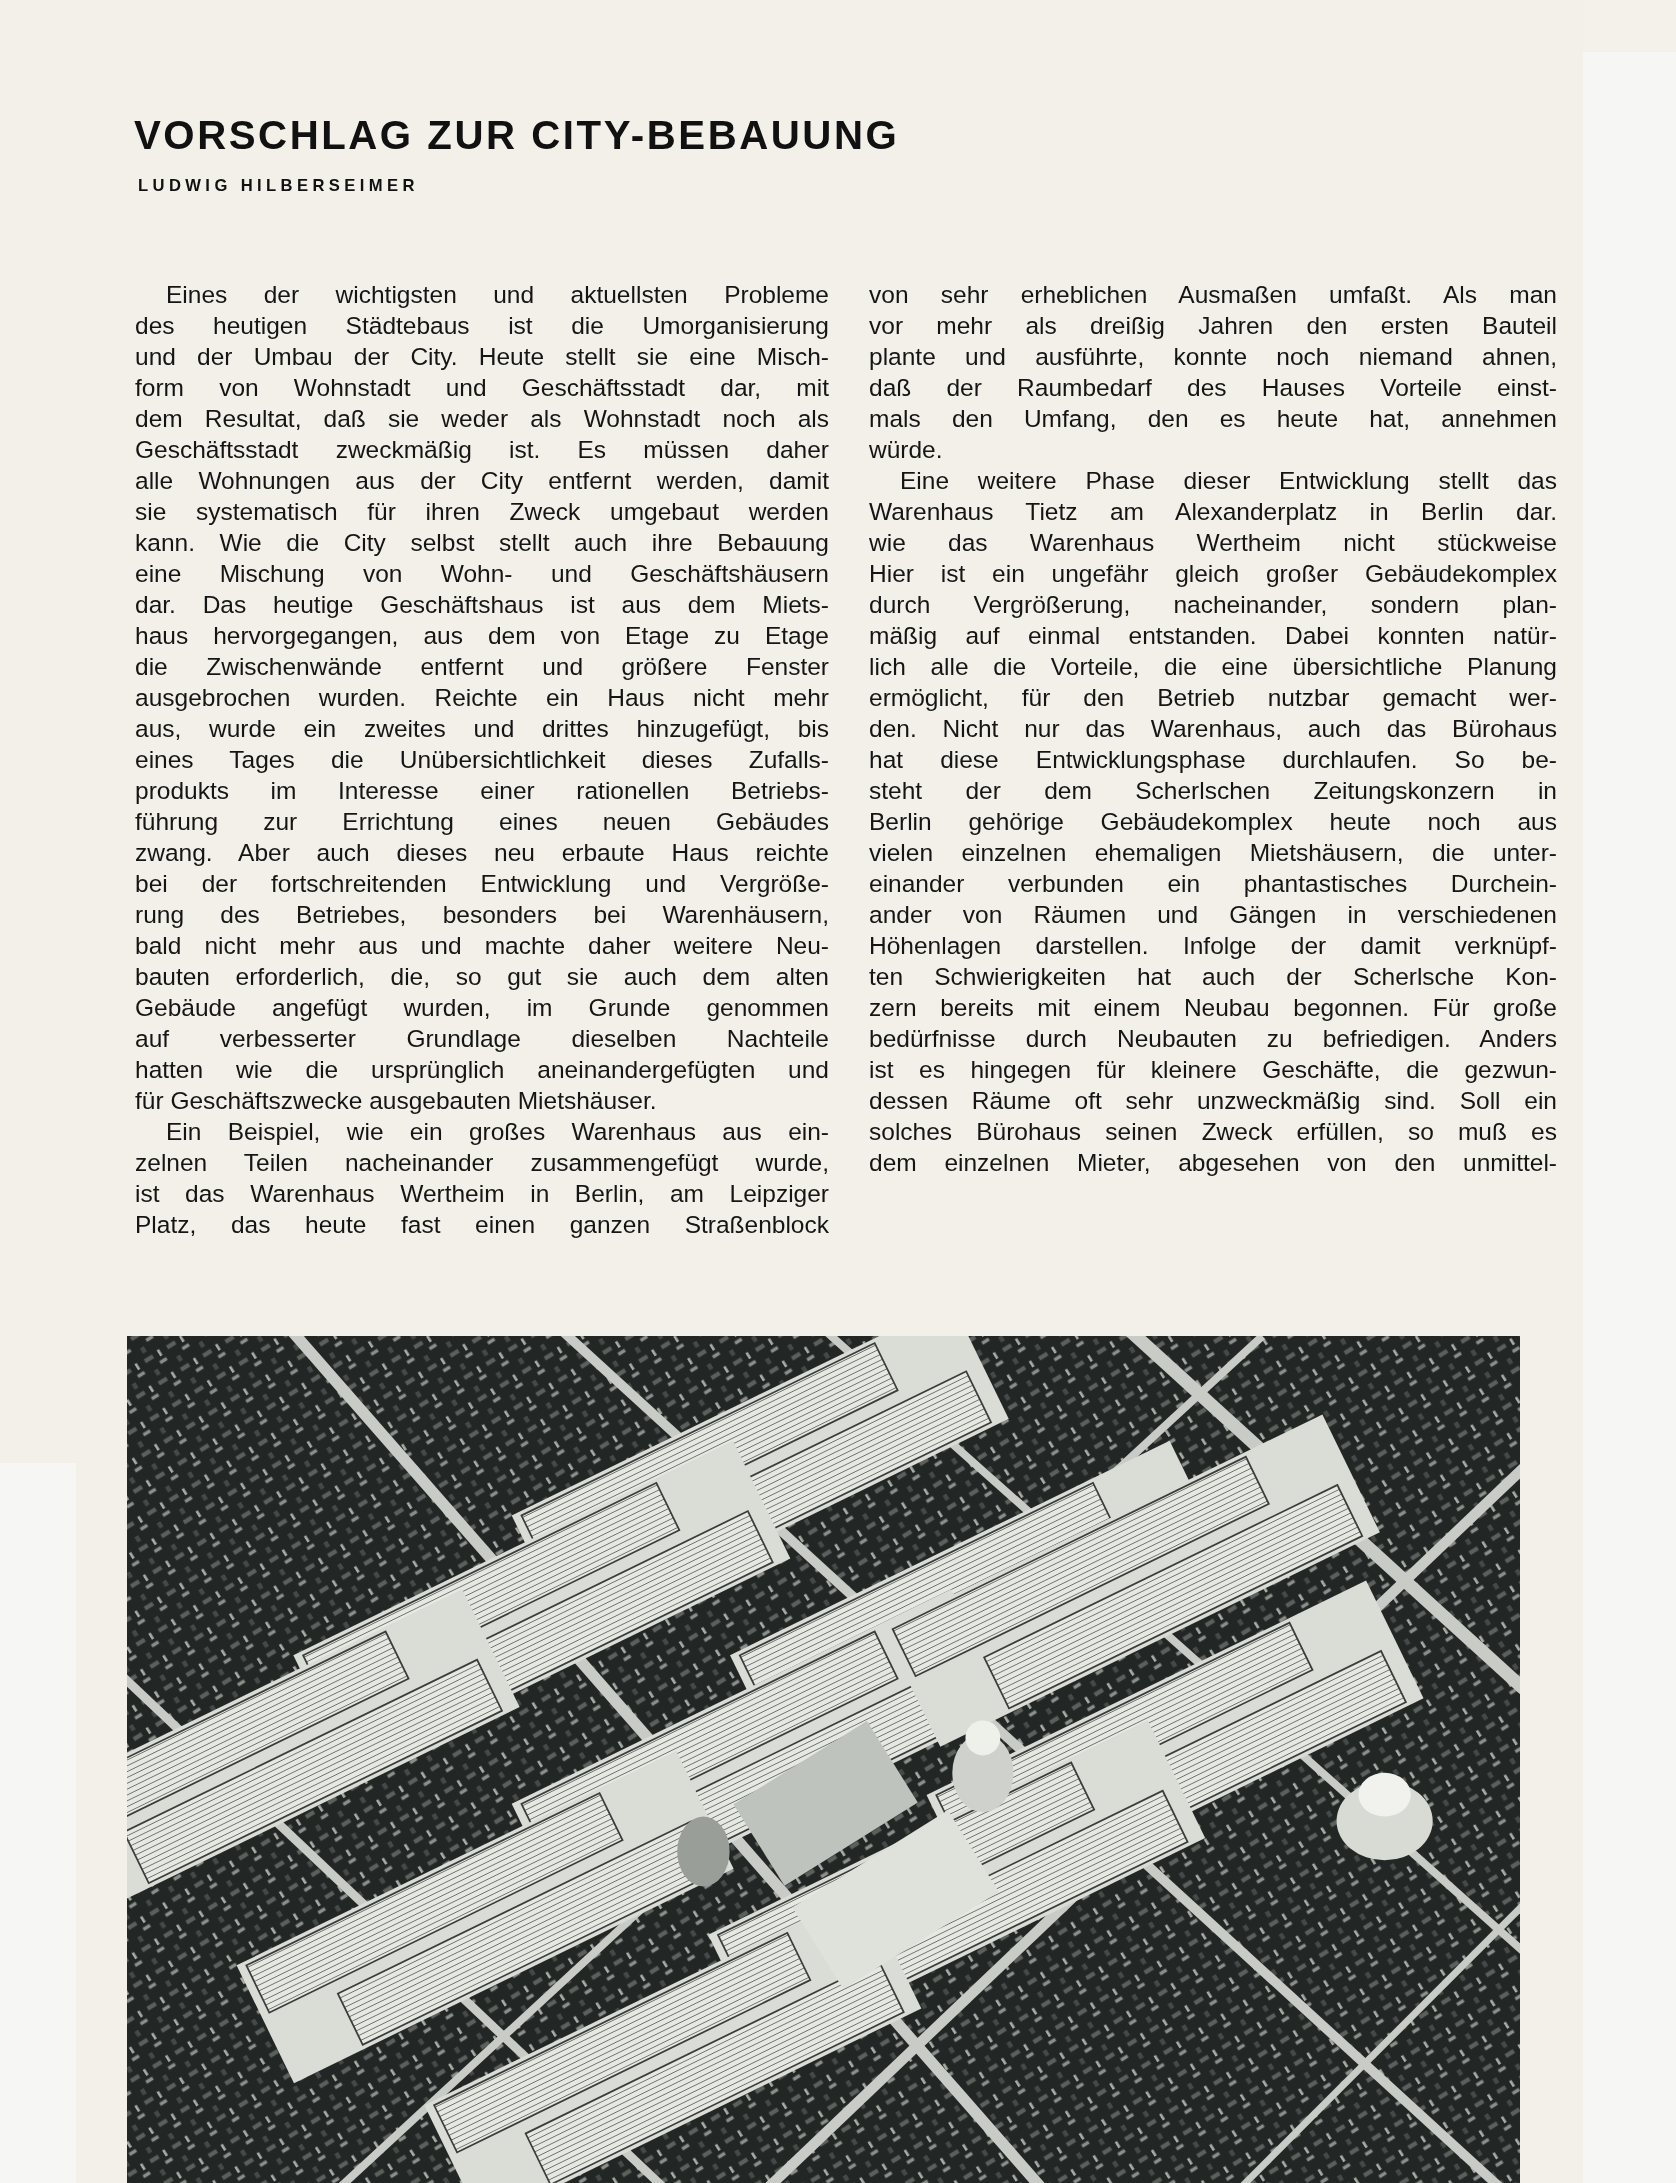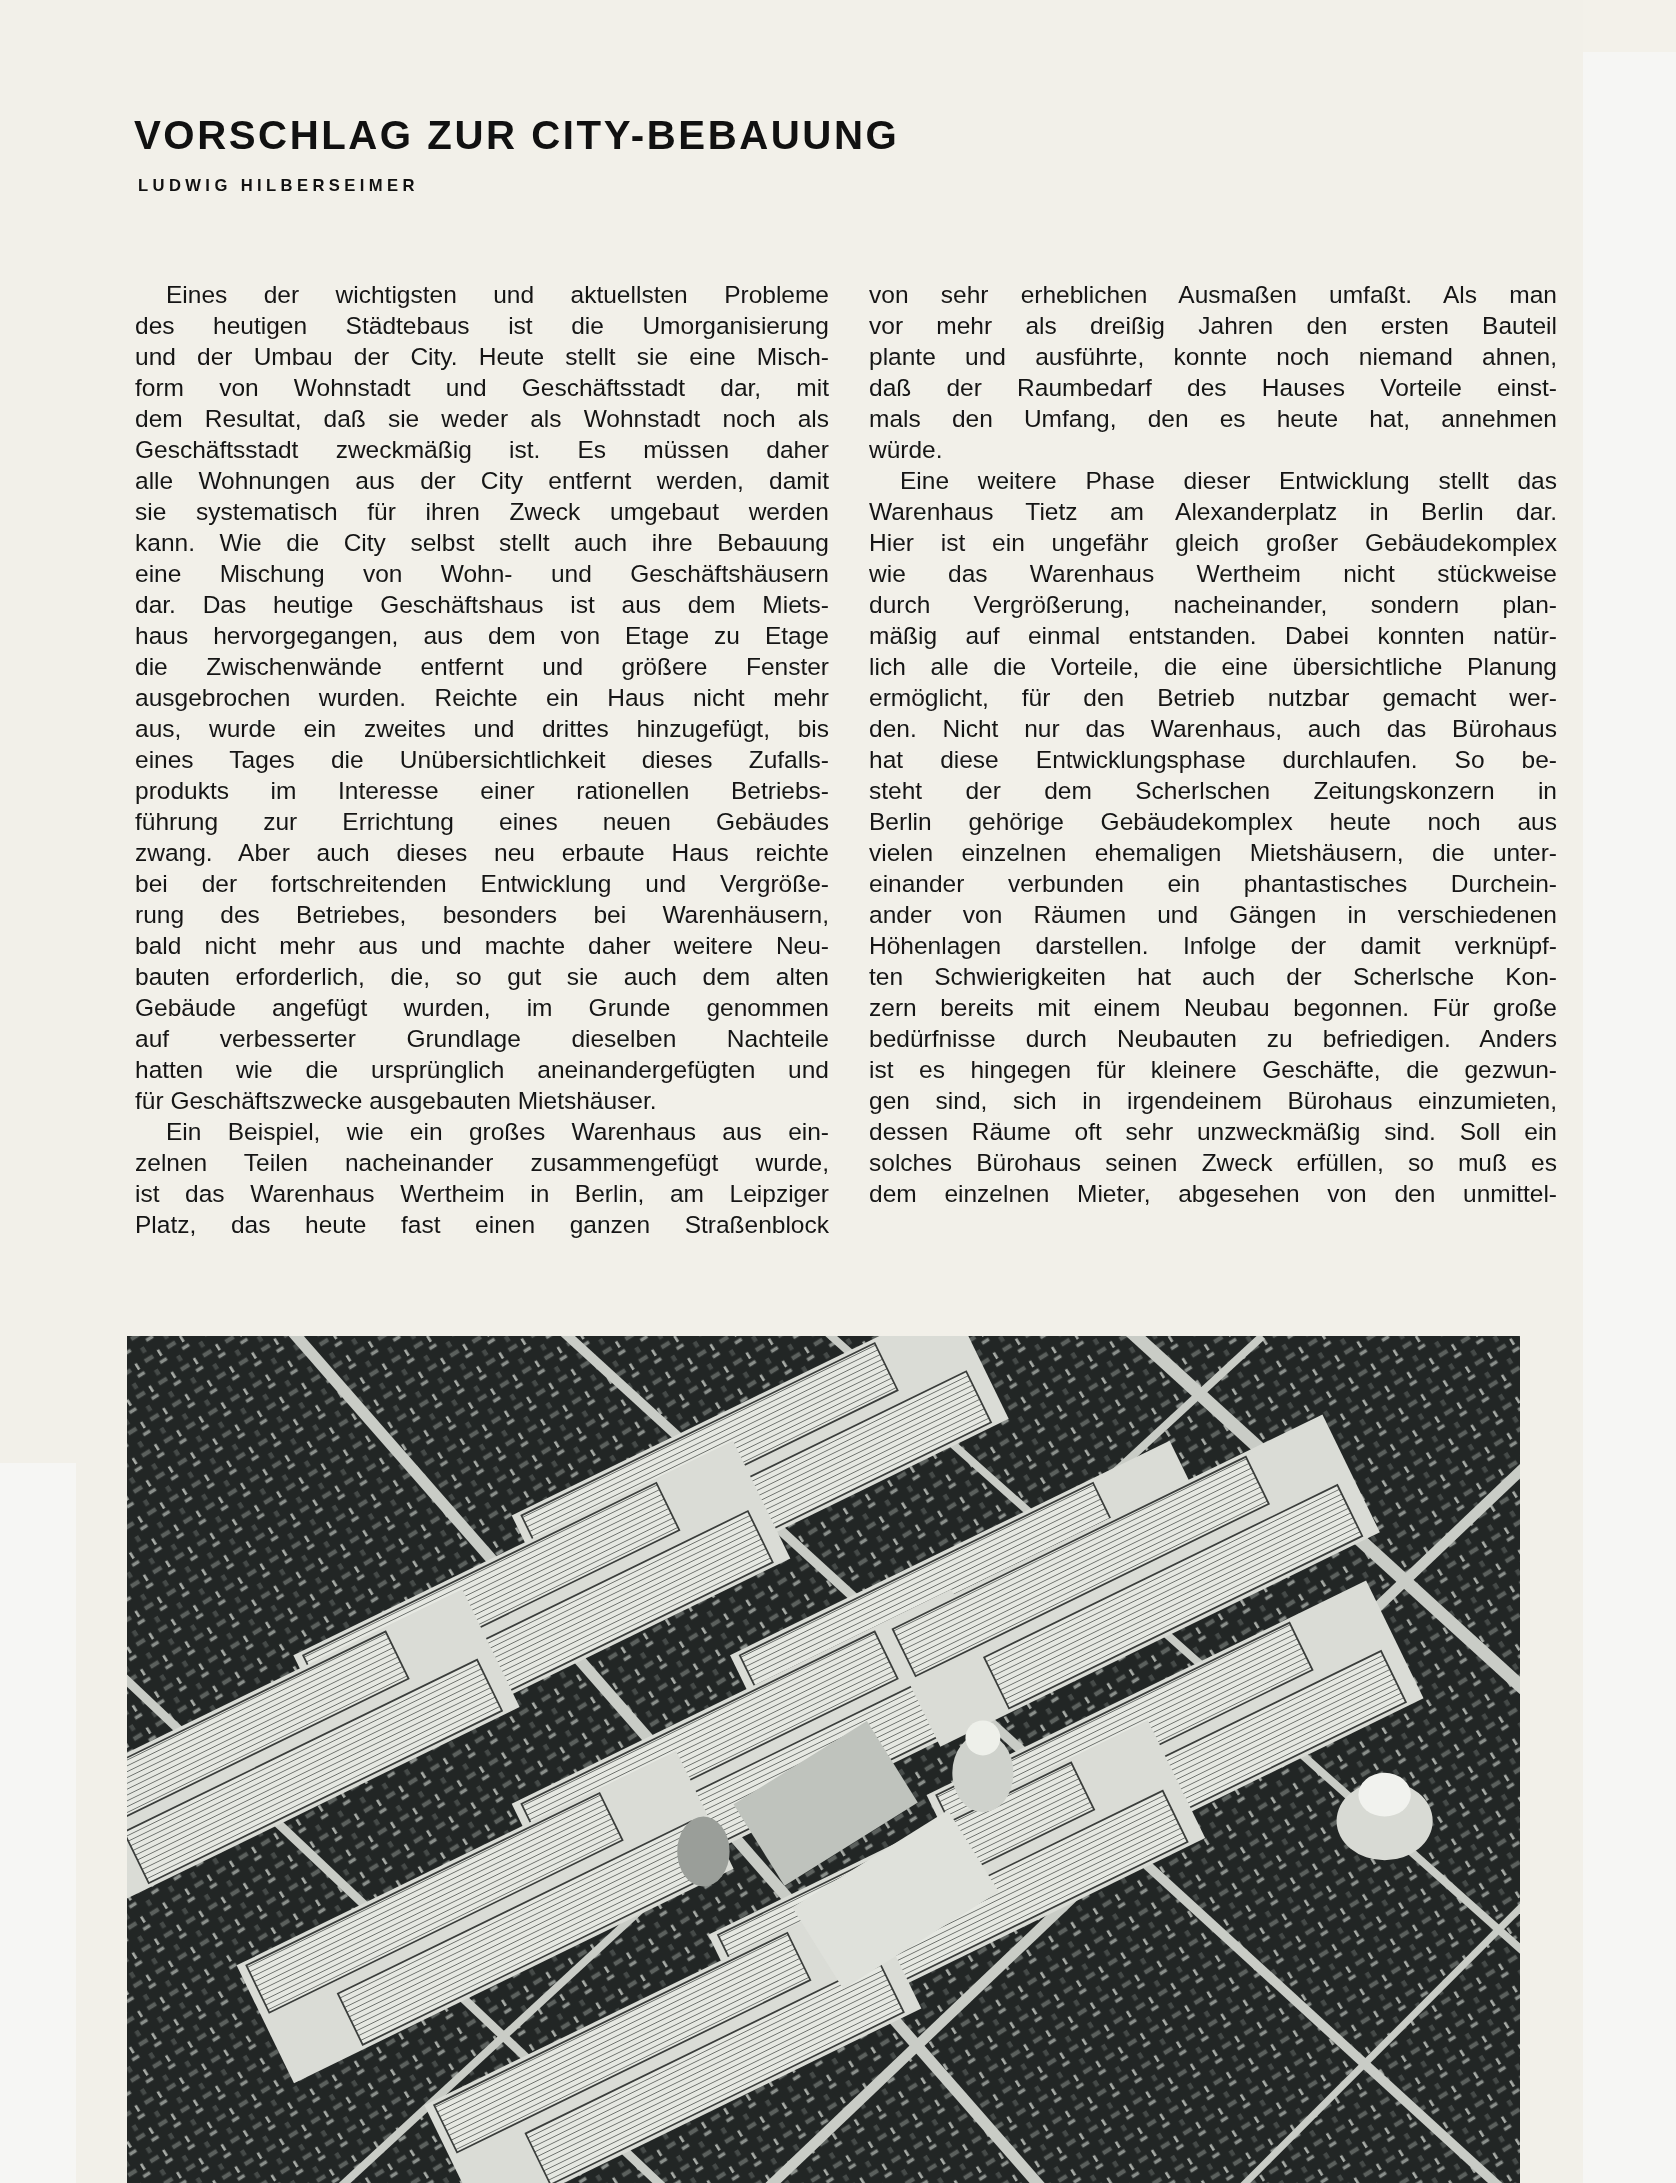--- a/index.html
+++ b/index.html
@@ -95,39 +95,38 @@
   </div>
 <div class="column right" id="col-right">
     <span class="line">von sehr erheblichen Ausmaßen umfaßt. Als man</span>
     <span class="line">vor mehr als dreißig Jahren den ersten Bauteil</span>
     <span class="line">plante und ausführte, konnte noch niemand ahnen,</span>
     <span class="line">daß der Raumbedarf des Hauses Vorteile einst-</span>
     <span class="line">mals den Umfang, den es heute hat, annehmen</span>
     <span class="line last">würde.</span>
     <span class="line indent">Eine weitere Phase dieser Entwicklung stellt das</span>
     <span class="line">Warenhaus Tietz am Alexanderplatz in Berlin dar.</span>
+    <span class="line">wie das Warenhaus Wertheim nicht stückweise</span>
     <span class="line">Hier ist ein ungefähr gleich großer Gebäudekomplex</span>
-    <span class="line">wie das Warenhaus Wertheim nicht stückweise</span>
     <span class="line">durch Vergrößerung, nacheinander, sondern plan-</span>
     <span class="line">mäßig auf einmal entstanden. Dabei konnten natür-</span>
     <span class="line">lich alle die Vorteile, die eine übersichtliche Planung</span>
     <span class="line">ermöglicht, für den Betrieb nutzbar gemacht wer-</span>
     <span class="line">den. Nicht nur das Warenhaus, auch das Bürohaus</span>
     <span class="line">hat diese Entwicklungsphase durchlaufen. So be-</span>
     <span class="line">steht der dem Scherlschen Zeitungskonzern in</span>
     <span class="line">Berlin gehörige Gebäudekomplex heute noch aus</span>
     <span class="line">vielen einzelnen ehemaligen Mietshäusern, die unter-</span>
     <span class="line">einander verbunden ein phantastisches Durchein-</span>
     <span class="line">ander von Räumen und Gängen in verschiedenen</span>
     <span class="line">Höhenlagen darstellen. Infolge der damit verknüpf-</span>
     <span class="line">ten Schwierigkeiten hat auch der Scherlsche Kon-</span>
     <span class="line">zern bereits mit einem Neubau begonnen. Für große</span>
     <span class="line">bedürfnisse durch Neubauten zu befriedigen. Anders</span>
     <span class="line">ist es hingegen für kleinere Geschäfte, die gezwun-</span>
-    <span class="line">gen sind, sich in irgendeinem Bürohaus einzumieten,</span>
     <span class="line">dessen Räume oft sehr unzweckmäßig sind. Soll ein</span>
     <span class="line">solches Bürohaus seinen Zweck erfüllen, so muß es</span>
     <span class="line">dem einzelnen Mieter, abgesehen von den unmittel-</span>
   </div>
 
 <div class="figure">
   <svg id="photo" viewBox="0 0 3190 2122" preserveAspectRatio="none">
     <defs>
       <pattern id="cityTex" width="60" height="60" patternUnits="userSpaceOnUse" patternTransform="rotate(-32)">
         <rect width="60" height="60" fill="#222625"></rect>

